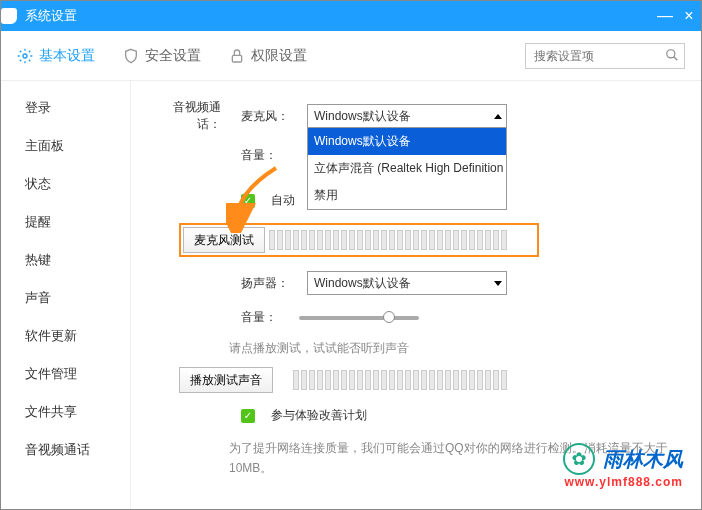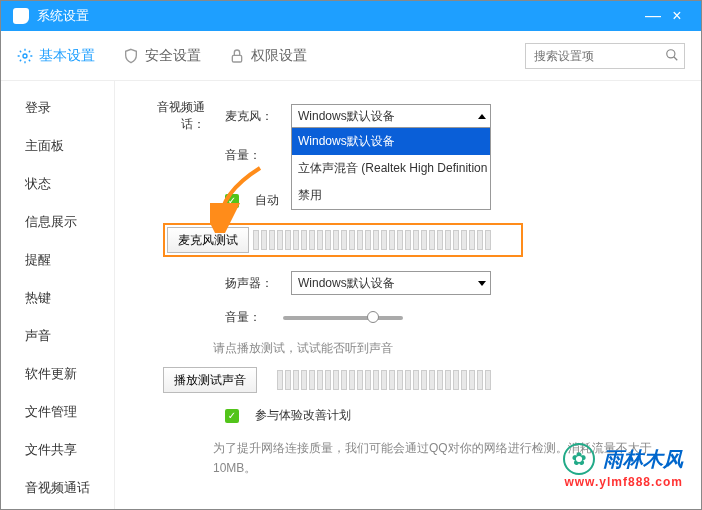--- a/index.html
+++ b/index.html
@@ -1,32 +1,32 @@
 <!DOCTYPE html>
 <html><head>
   <meta charset="utf-8">
   <style>
     * { margin: 0; padding: 0; box-sizing: border-box; font-family: "Microsoft YaHei", Arial, sans-serif; }
     body { width: 702px; height: 510px; background: #fff; border: 1px solid #888; font-size: 12px; color: #333; overflow: hidden; position: relative; }
     
-    .titlebar { background: #1e9fff; color: #fff; height: 30px; display: flex; align-items: center; padding: 0 12px; }
+    .titlebar { background: #1e9fff; color: #fff; height: 30px; display: flex; align-items: center; padding: 0 0; }
     .titlebar .logo { width: 16px; height: 16px; background: #fff; border-radius: 3px 3px 6px 3px; margin-right: 8px; display: inline-block; }
     .titlebar .title { flex: 1; font-size: 13px; }
     .titlebar .win-btn { width: 24px; height: 24px; display: flex; align-items: center; justify-content: center; cursor: pointer; font-size: 16px; }
     
     .topbar { height: 50px; display: flex; align-items: center; padding: 0 16px; border-bottom: 1px solid #eee; }
     .topbar .tab { display: flex; align-items: center; margin-right: 28px; font-size: 14px; color: #666; cursor: pointer; }
     .topbar .tab.active { color: #1e9fff; }
     .topbar .tab .icon { margin-right: 6px; display: inline-flex; }
     .search-box { margin-left: auto; width: 160px; height: 26px; border: 1px solid #ccc; padding: 0 24px 0 8px; font-size: 12px; position: relative; }
     .search-wrap { position: relative; margin-left: auto; }
     .search-wrap .sicon { position: absolute; right: 6px; top: 5px; color: #888; }
     
     .content { display: flex; height: calc(100% - 80px); }
-    .sidebar { width: 114px; border-right: 1px solid #eee; padding-top: 8px; }
+    .sidebar { width: 130px; border-right: 1px solid #eee; padding-top: 8px; }
     .sidebar .item { padding: 10px 24px; font-size: 13px; color: #333; cursor: pointer; }
     
     .main { flex: 1; padding: 18px 20px; overflow-y: auto; position: relative; }
     .row { display: flex; align-items: center; margin-bottom: 14px; font-size: 12px; gap: 12px; }
     .row .label { width: 70px; text-align: right; margin-right: 8px; color: #333; }
     
     .select-wrap { position: relative; width: 200px; }
     .select { width: 200px; height: 24px; border: 1px solid #999; background: #fff; display: flex; align-items: center; padding: 0 20px 0 6px; cursor: pointer; position: relative; }
     .select .arrow { position: absolute; right: 4px; top: 9px; width: 0; height: 0; border-left: 4px solid transparent; border-right: 4px solid transparent; border-top: 5px solid #000; }
     .select .arrow.up { border-top: none; border-bottom: 5px solid #000; }
@@ -105,21 +105,20 @@
         </svg>
     </span>
   </div>
 </div>
 
 <div class="content">
   <div class="sidebar">
     <div class="item">登录</div>
     <div class="item">主面板</div>
     <div class="item">状态</div>
-    <div class="item">信息展示</div>
     <div class="item">提醒</div>
     <div class="item">热键</div>
     <div class="item">声音</div>
     <div class="item">软件更新</div>
     <div class="item">文件管理</div>
     <div class="item">文件共享</div>
     <div class="item">音视频通话</div>
   </div>
 
   <div class="main">

